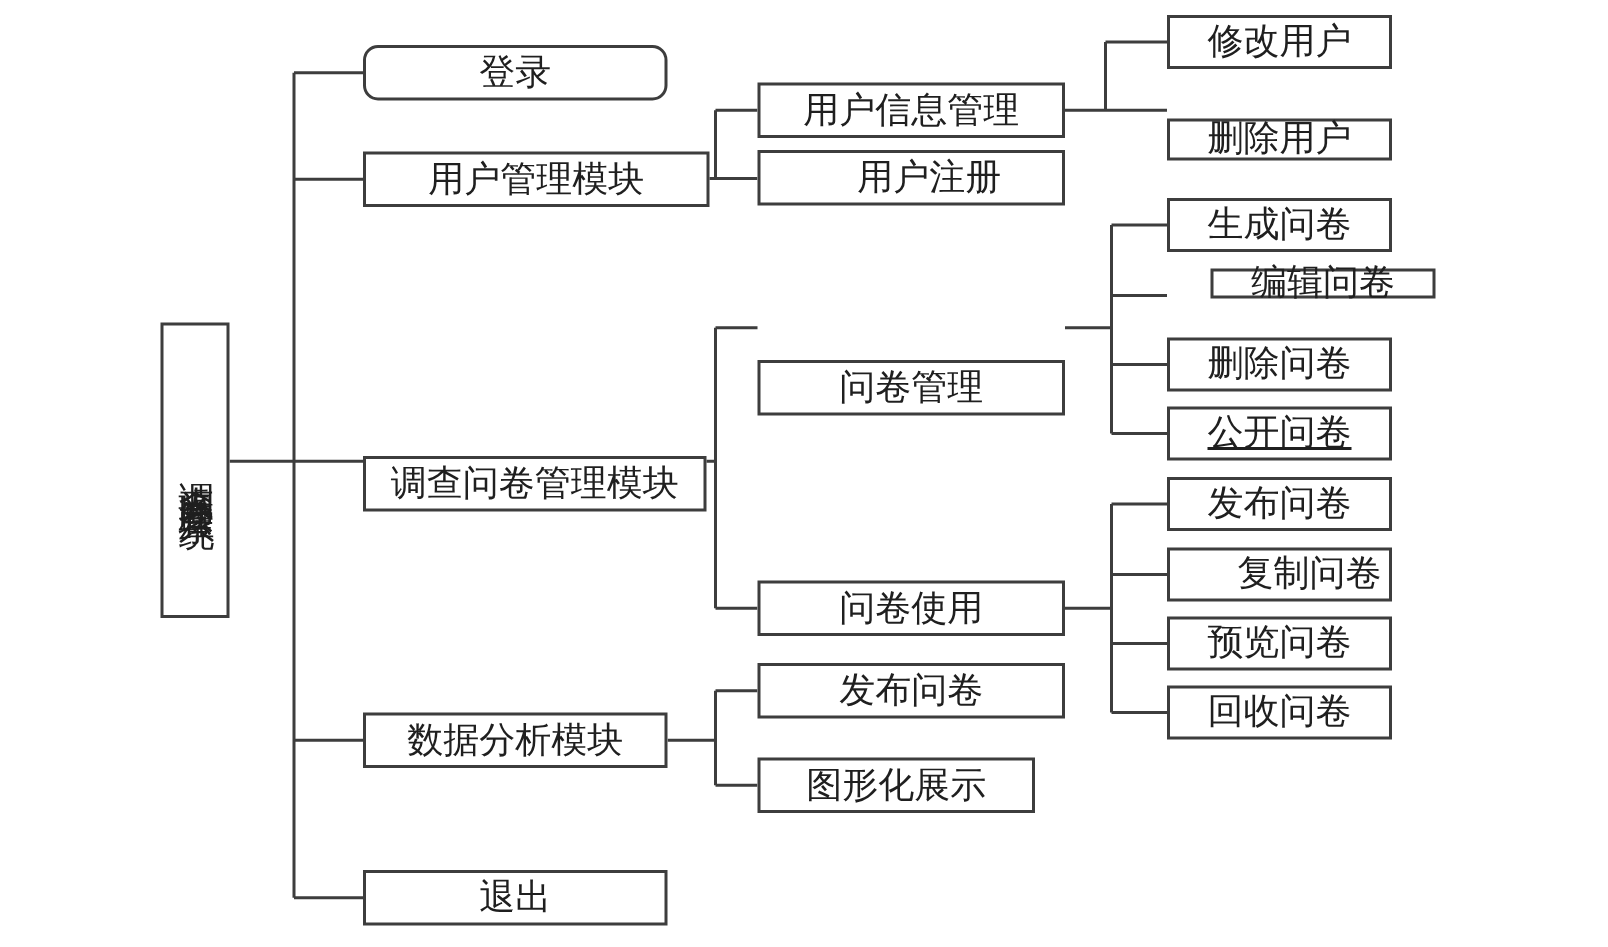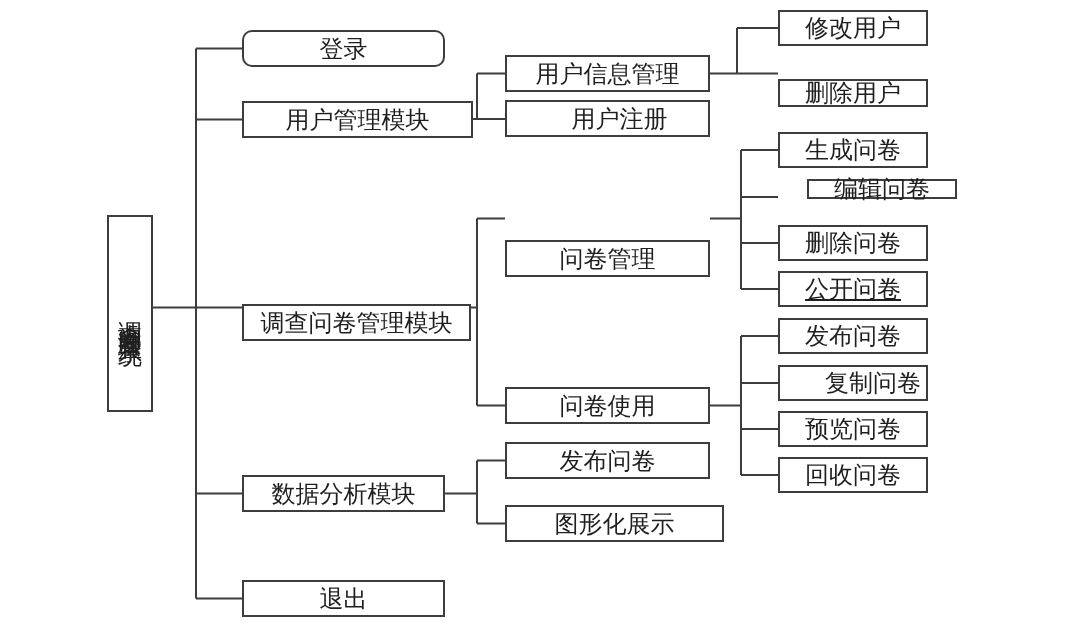--- a/index.html
+++ b/index.html
@@ -87,21 +87,21 @@
   <div class="node" style="left:242px; top:101px; width:231px; height:37px;">用户管理模块</div>
   <div class="node" style="left:242px; top:304px; width:229px; height:37px;">调查问卷管理模块</div>
   <div class="node" style="left:242px; top:475px; width:203px; height:37px;">数据分析模块</div>
   <div class="node" style="left:242px; top:580px; width:203px; height:37px;text-align:center;">退出</div>
 
   <div class="node" style="left:505px; top:55px; width:205px; height:37px;">用户信息管理</div>
   <div class="node" style="left:505px; top:100px; width:205px; height:37px;padding-left:24px;">用户注册</div>
   <div class="node" style="left:505px; top:200px; width:205px; height:37px;margin-top:40px;">问卷管理</div>
   <div class="node" style="left:505px; top:387px; width:205px; height:37px;">问卷使用</div>
   <div class="node" style="left:505px; top:442px; width:205px; height:37px;">发布问卷</div>
-  <div class="node" style="left:505px; top:505px; width:219px; height:37px;">图形化展示</div>
+  <div class="node" style="left:505px; top:505px; width:185px; height:37px;">图形化展示</div>
 
   <div class="node" style="left:778px; top:10px; width:150px; height:36px;">修改用户</div>
   <div class="node" style="left:778px; top:55px; width:150px; height:28px;margin-top:24px;">删除用户</div>
 
   <div class="node" style="left:778px; top:132px; width:150px; height:36px;">生成问卷</div>
   <div class="node" style="left:778px; top:179px; width:150px; height:20px;margin-left:29px;">编辑问卷</div>
   <div class="node" style="left:778px; top:225px; width:150px; height:36px;">删除问卷</div>
   <div class="node" style="left:778px; top:271px; width:150px; height:36px;text-decoration:underline;">公开问卷</div>
 
   <div class="node" style="left:778px; top:318px; width:150px; height:36px;">发布问卷</div>

